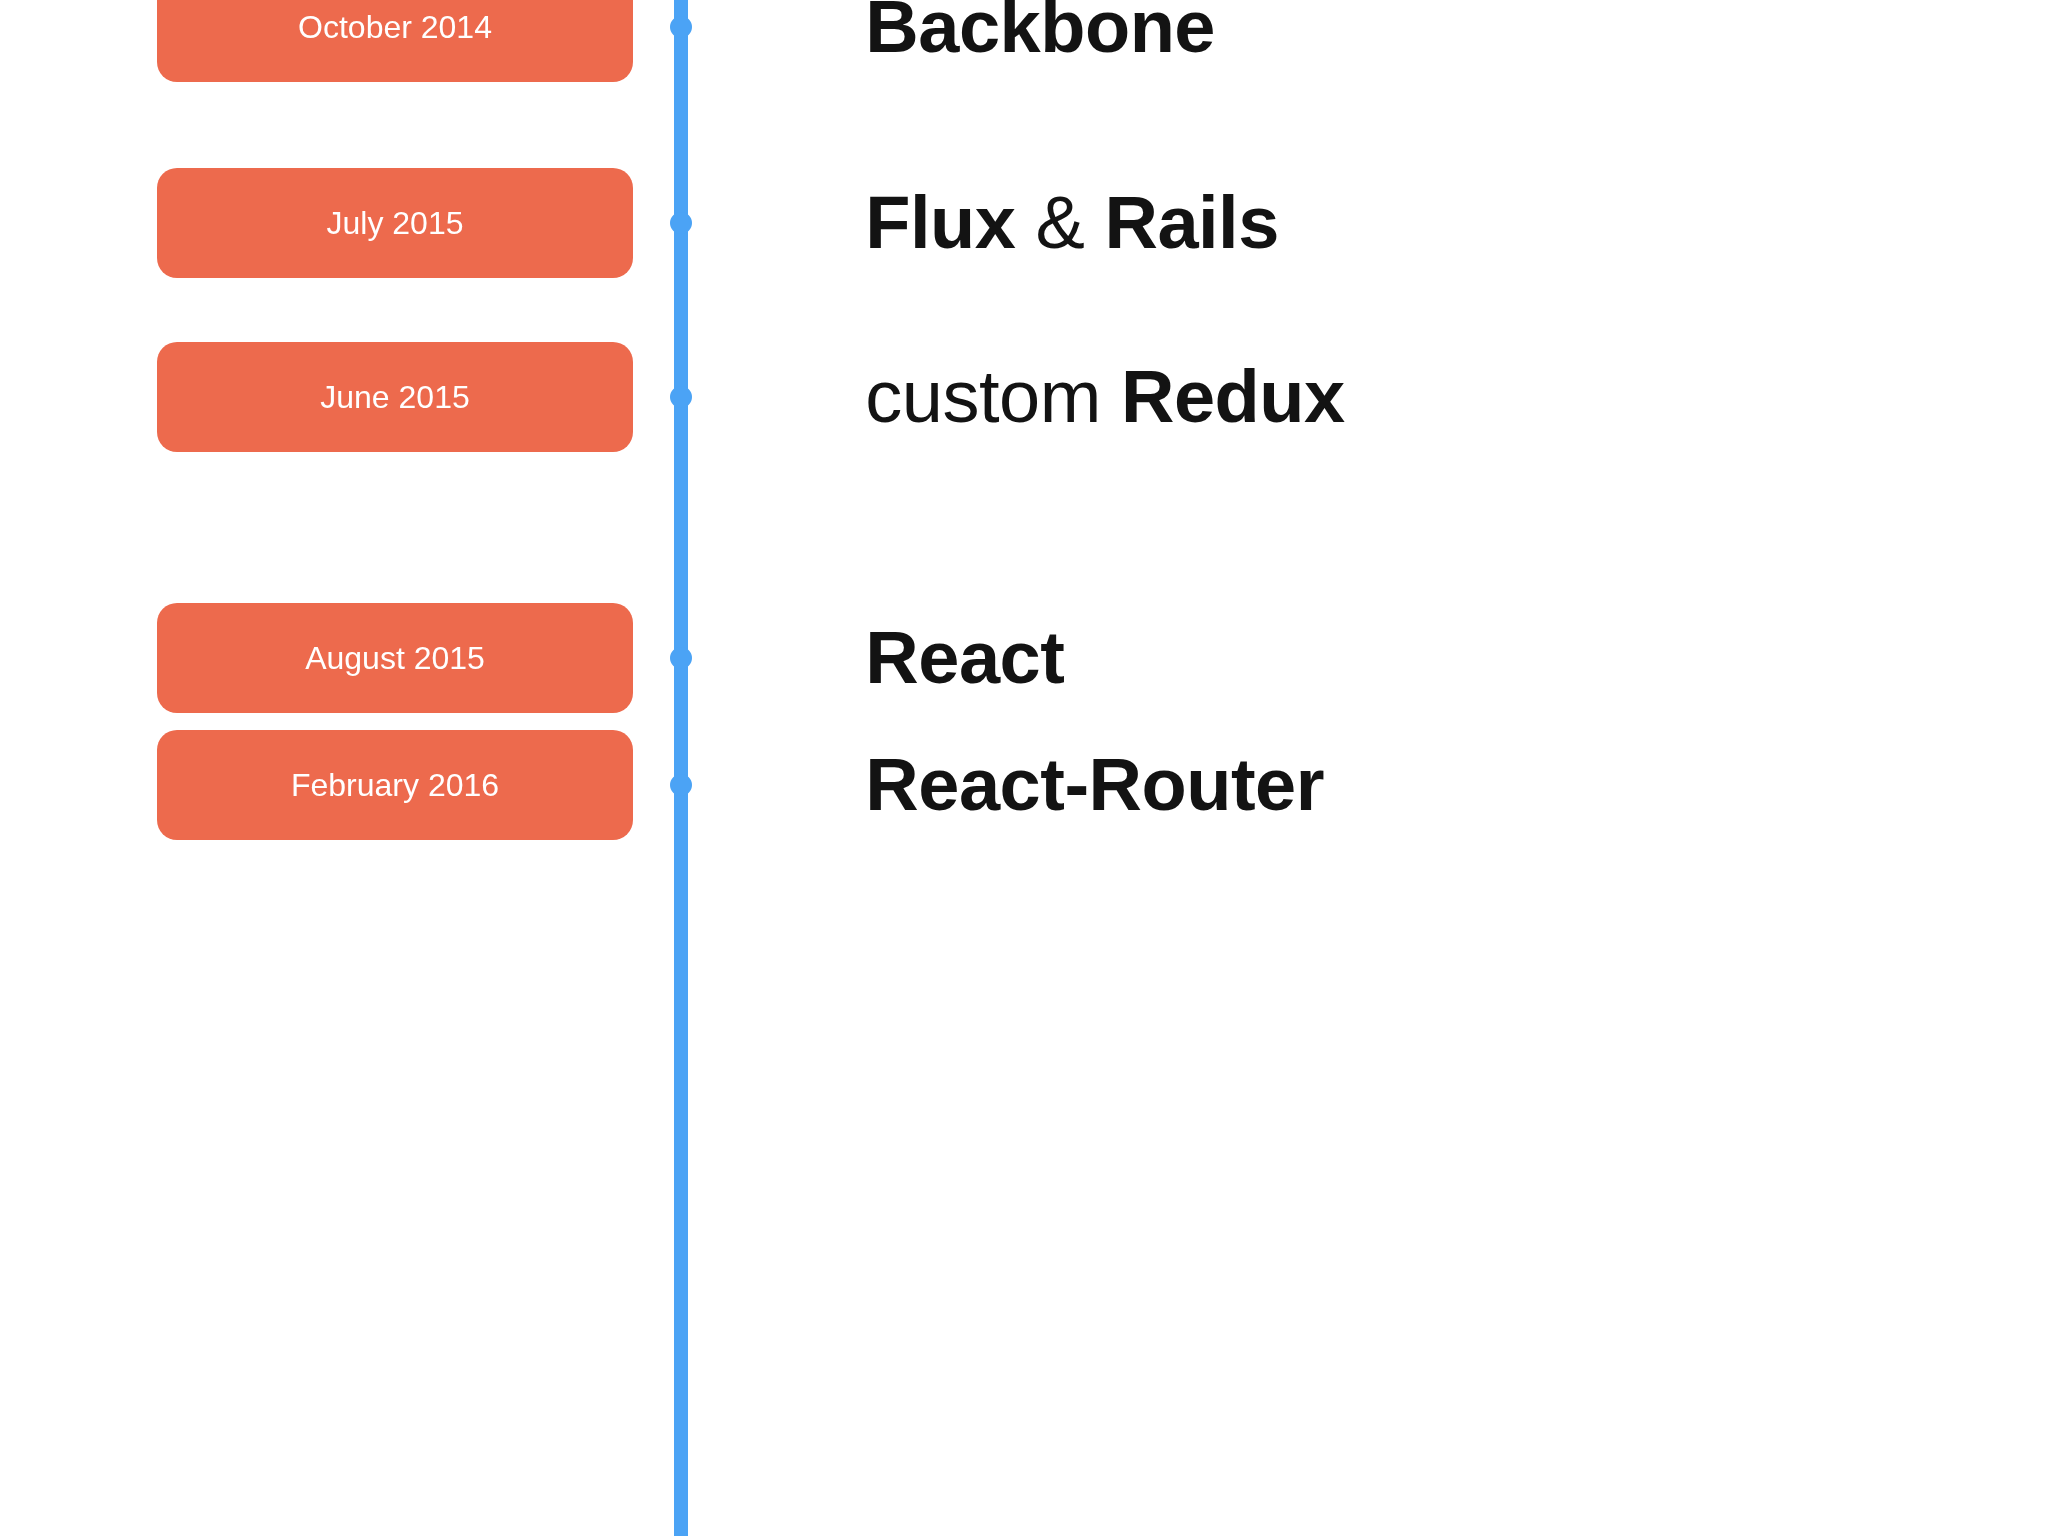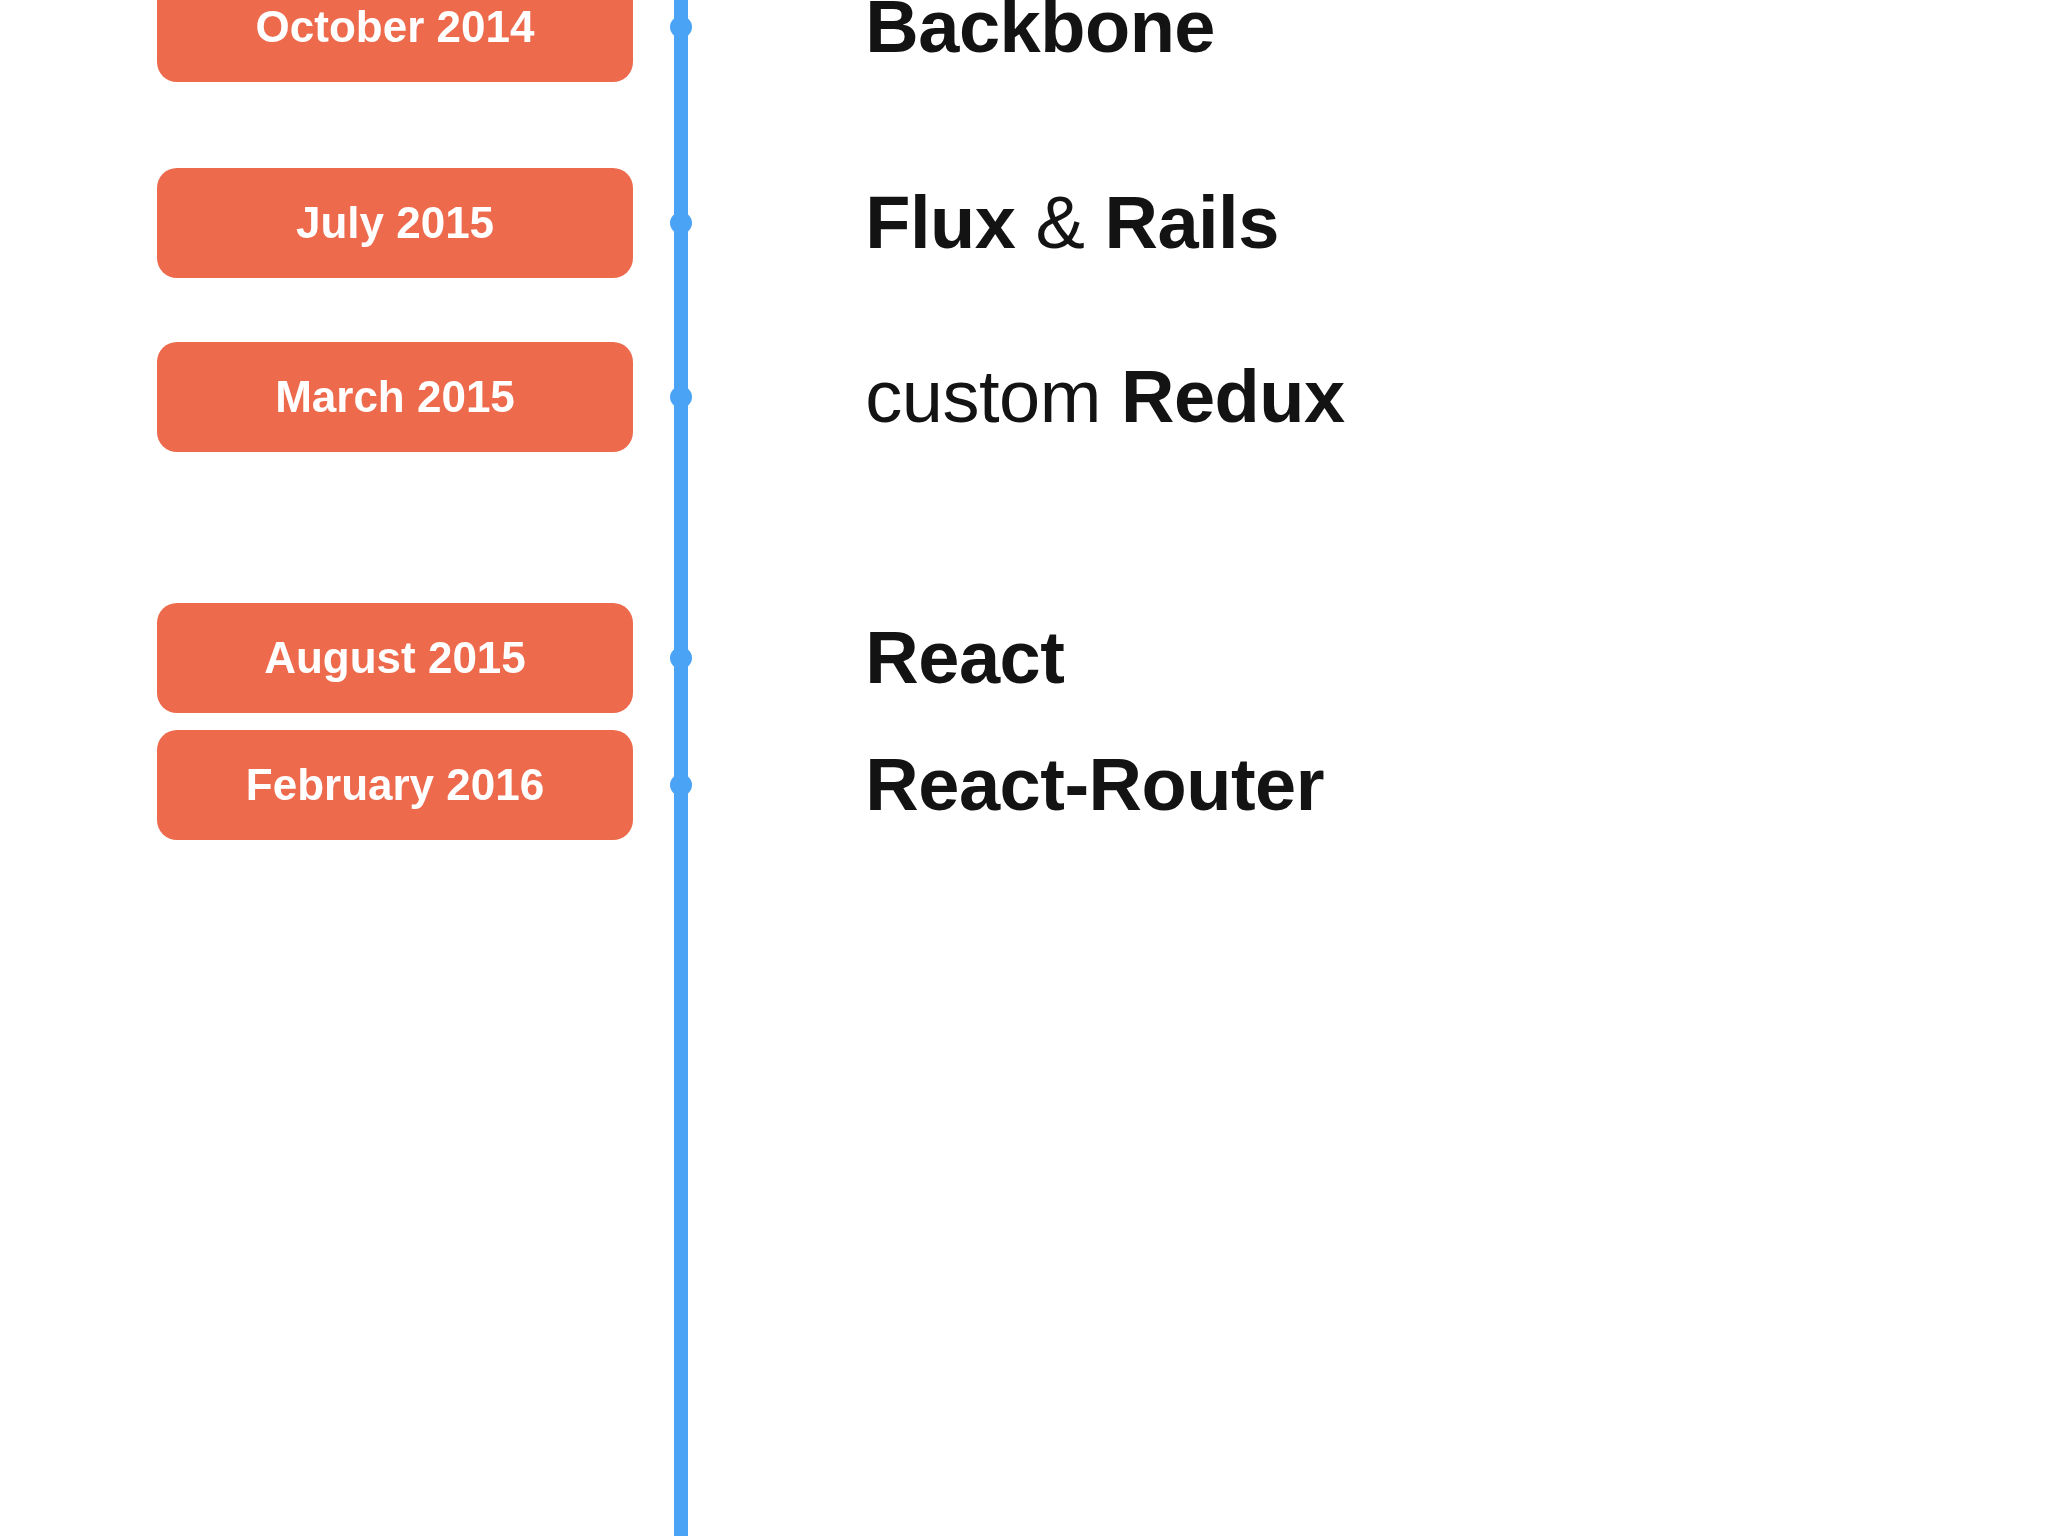--- a/index.html
+++ b/index.html
@@ -47,22 +47,22 @@
     height: 110px;
     transform: translateY(-50%);
     background: var(--badge);
     border-radius: 20px;
     display: flex;
     align-items: center;
     justify-content: center;
   }
   .badge-text {
     color: var(--badge_text);
-    font-size: 44px;
-    font-weight: 700;
+    font-size: 32px;
+    font-weight: 400;
     letter-spacing: 0;
     white-space: pre;
   }
   .node {
     position: absolute;
     left: 681px;
     top: 0;
     transform: translate(-50%, -50%);
     width: 16px;
     height: 16px;
@@ -106,21 +106,21 @@
       <span class="badge-text">July 2015</span>
     </div>
     <span class="node"></span>
     <div class="label">
       <span class="b">Flux</span><span class="r"> &amp; </span><span class="b">Rails</span>
     </div>
   </div>
 
   <div class="entry" style="top:397px">
     <div class="badge">
-      <span class="badge-text">March 2015</span>
+      <span class="badge-text">June 2015</span>
     </div>
     <span class="node"></span>
     <div class="label">
       <span class="r">custom </span><span class="b">Redux</span>
     </div>
   </div>
 
   <div class="entry" style="top:658px">
     <div class="badge">
       <span class="badge-text">August 2015</span>

